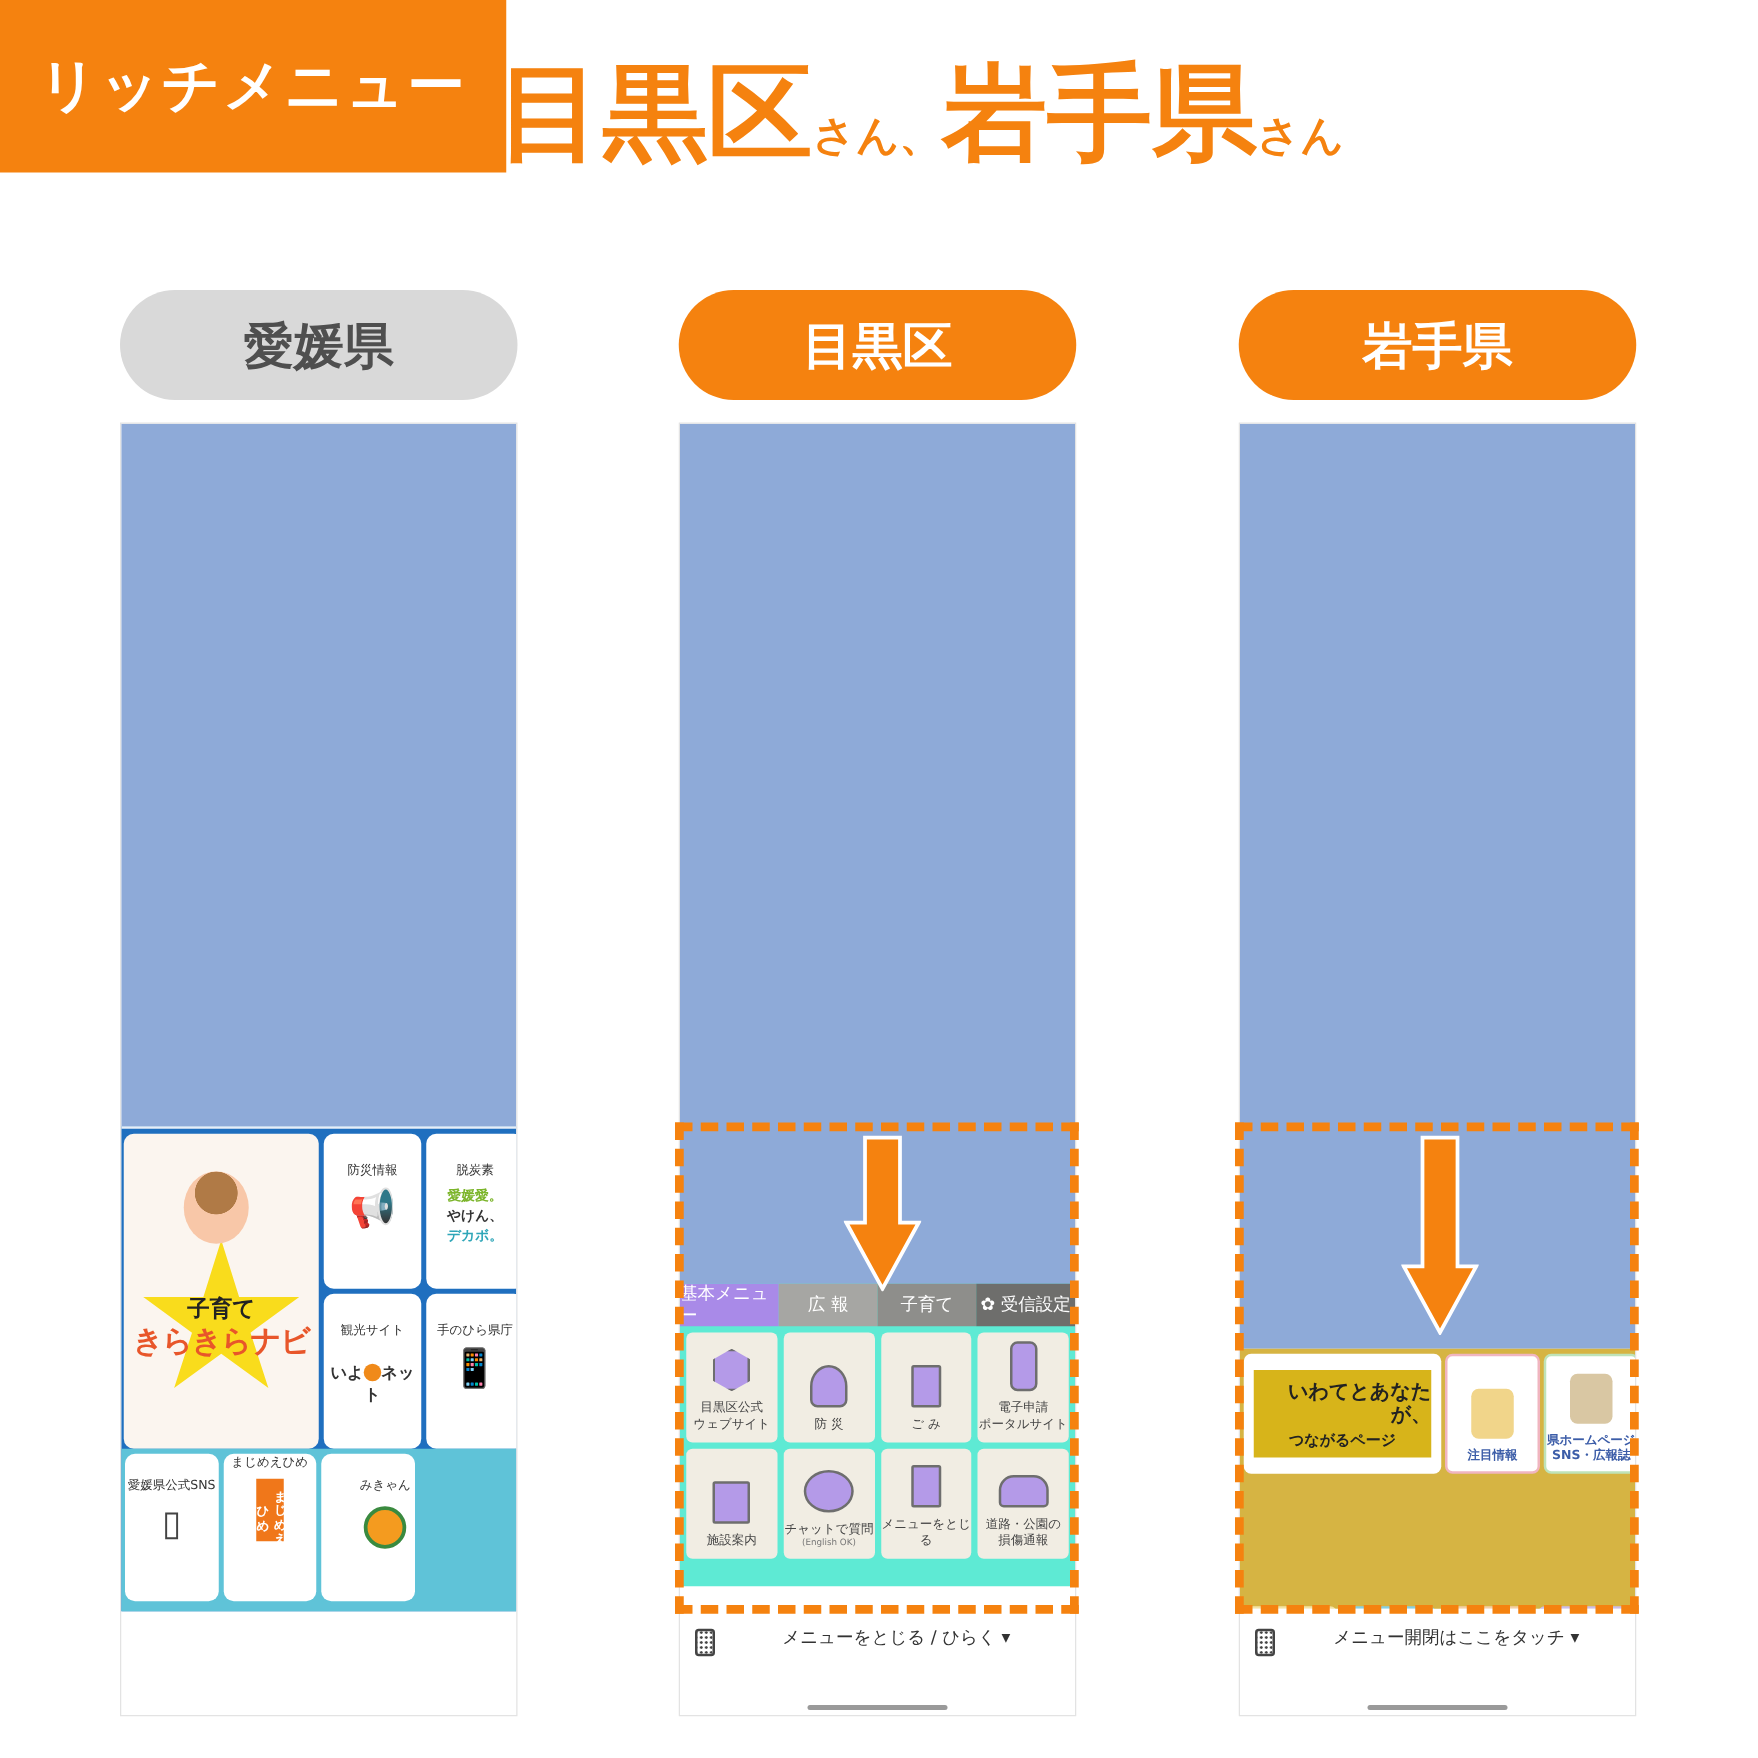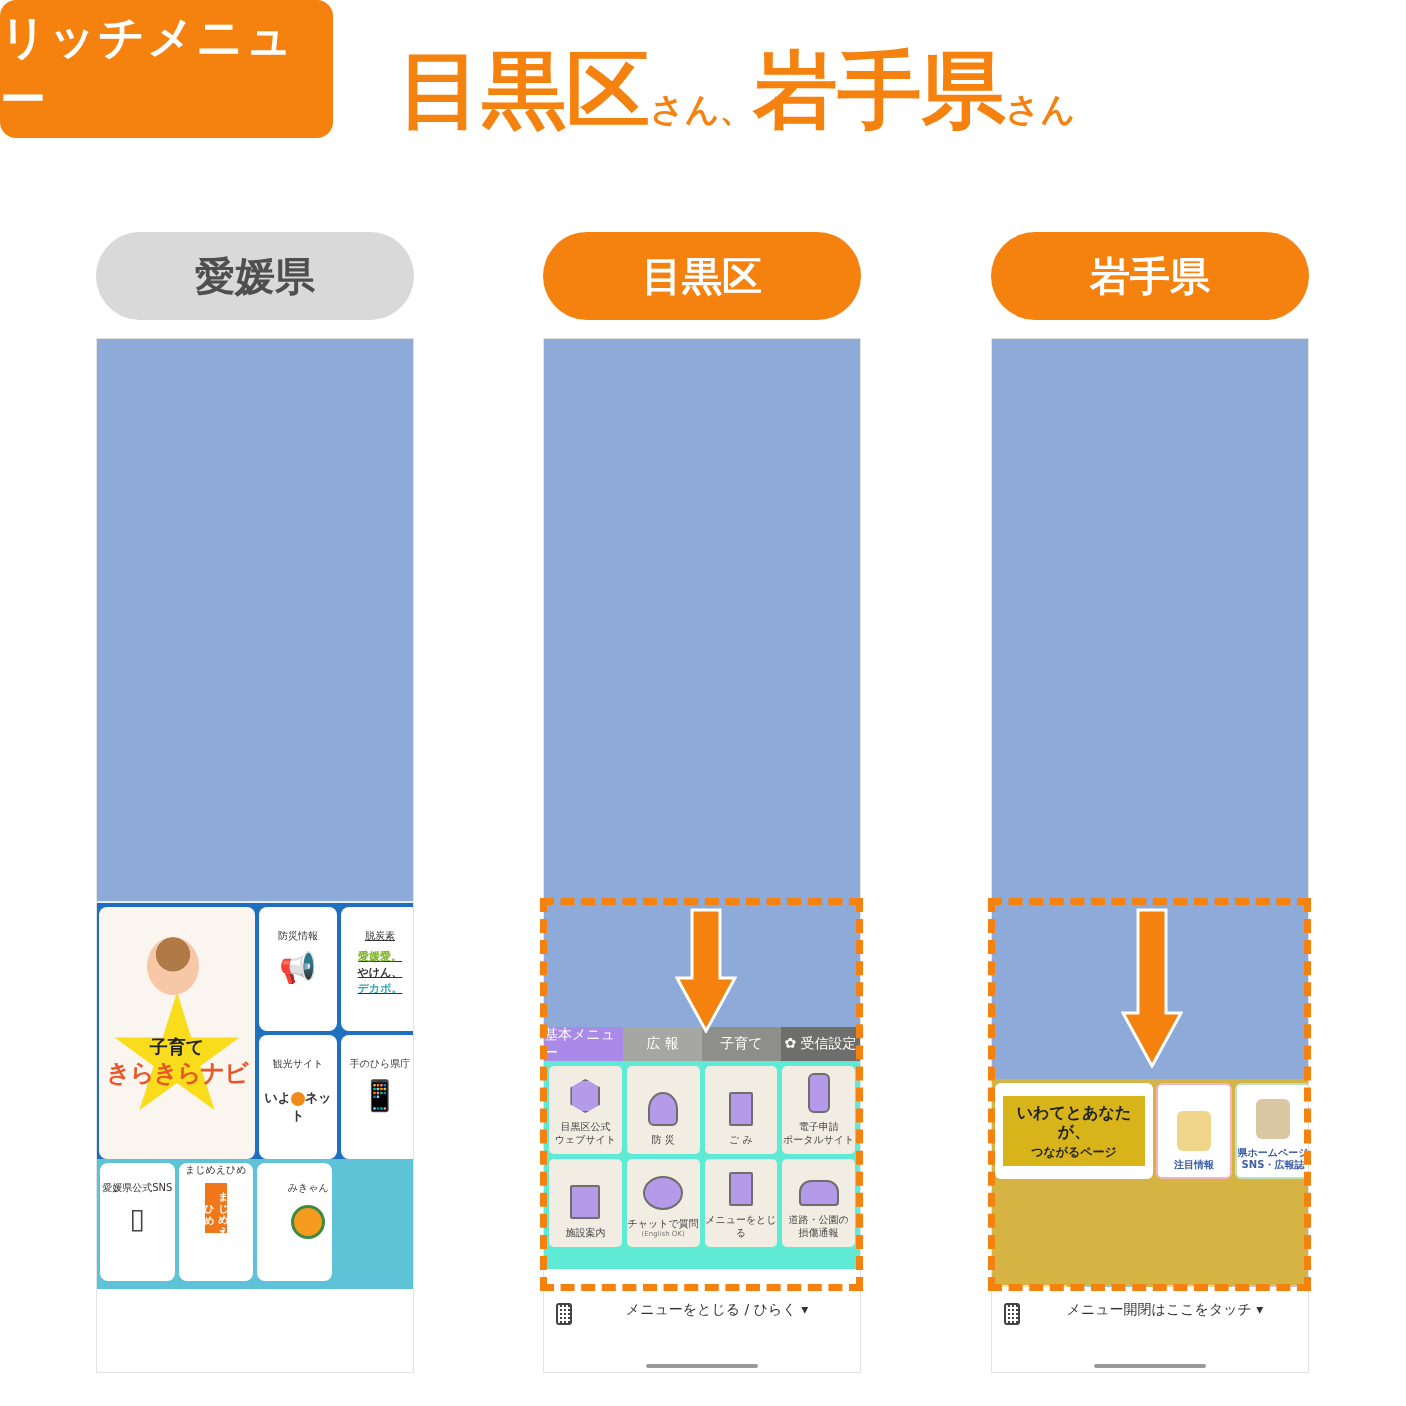--- a/index.html
+++ b/index.html
@@ -1,22 +1,22 @@
 <!DOCTYPE html>
 <html><head>
 <meta charset="utf-8">
 <style>
   * { box-sizing: border-box; margin: 0; padding: 0; }
   html, body { width: 1406px; height: 1406px; background: #ffffff; overflow: hidden; }
   body { position: relative; font-family: "DejaVu Sans", "Liberation Sans", sans-serif; }
 
   .header-badge {
-    position: absolute; left: 0; top: 0; width: 333px; height: 138px;
+    position: absolute; left: 0; top: 0; width: 405px; height: 138px;
     background: #f5820f; color: #fff; display: flex; align-items: center; justify-content: center;
-    font-size: 46px; font-weight: bold; letter-spacing: 2px; border-radius: 16px;
+    font-size: 46px; font-weight: bold; letter-spacing: 2px;
   }
   .header-title {
     position: absolute; left: 398px; top: 12px; height: 120px; display: flex; align-items: flex-end;
     color: #f5820f; font-weight: bold;
   }
   .header-title .big { font-size: 84px; line-height: 1; }
   .header-title .small { font-size: 34px; line-height: 1; margin-bottom: 6px; }
 
   .col-label {
     position: absolute; top: 232px; width: 318px; height: 88px; border-radius: 44px;
@@ -123,21 +123,21 @@
     background: #d6b443; padding: 4px 3px;
   }
   .iw-grid { display: grid; grid-template-columns: 158px 76px 76px; grid-template-rows: 96px 100px; gap: 3px; }
   .iw-tile {
     background: #fff; border-radius: 6px; display: flex; flex-direction: column; align-items: center; justify-content: flex-end;
     padding-bottom: 6px; font-size: 10px; font-weight: bold; color: #3c5da8; text-align: center; line-height: 1.2;
   }
   .iw-tile.main { justify-content: center; padding: 6px; }
   .iw-tile.main .banner {
     width: 142px; height: 70px; background: #d7b41a; display: flex; flex-direction: column; align-items: center; justify-content: center;
-    color: #222; font-weight: bold;
+    color: #222; font-weight: bold; text-align: right;
   }
   .iw-tile.main .banner .l1 { font-size: 16px; }
   .iw-tile.main .banner .l2 { font-size: 12px; margin-top: 4px; }
   .iw-tile .ico { width: 34px; height: 40px; margin-bottom: 8px; border-radius: 6px; }
   .iw-tile.pink { border: 2px solid #f0b5c0; }
   .iw-tile.green { border: 2px solid #bfe3b8; }
   .iw-tile.cream { border: 2px solid #f3e3a5; }
   .iw-tile.cyan { border: 2px solid #86d0e3; }
   .iw-tile.peach { border: 2px solid #f3cfa7; }
   .iw-tile.lav { border: 2px solid #cbbde8; }
@@ -167,21 +167,21 @@
           <div class="star"></div>
           <div class="baby"></div>
           <div class="kosodate">子育て</div>
           <div class="kirakira">きらきらナビ</div>
         </div>
       </div>
       <div class="e-tile">
         <span>防災情報</span>
         <span class="glyph">📢</span>
       </div>
-      <div class="e-tile" style="gap:6px;text-decoration:underline;">
+      <div class="e-tile" style="gap:6px;">
         <span>脱炭素</span>
         <div class="decarbo">
           <div class="g">愛媛愛。</div>
           <div class="k">やけん、</div>
           <div class="t">デカボ。</div>
         </div>
       </div>
       <div class="e-tile" style="gap:18px;">
         <span>観光サイト</span>
         <span class="iyo"><span>いよ</span><span class="orange-dot"></span><span>ネット</span></span>

